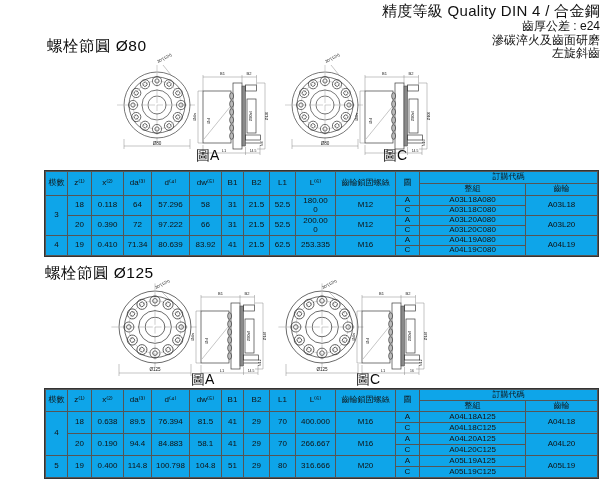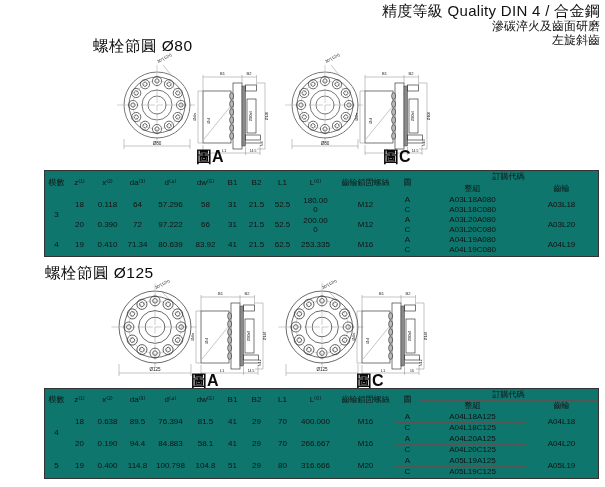--- a/index.html
+++ b/index.html
@@ -8,22 +8,22 @@
     position:relative; background:#ffffff; overflow:hidden;
     font-family:"Liberation Sans","DejaVu Sans",sans-serif; color:#111;
   }
   .hdr { position:absolute; top:1px; right:5px; text-align:right; }
   .hdr .l1 { font-size:15px; line-height:19px; letter-spacing:.3px; }
   .hdr .l2 { font-size:12px; line-height:13.5px; }
   .sec-title { position:absolute; font-size:15.5px; color:#0a0a0a; letter-spacing:.5px; }
   svg.draw { position:absolute; left:0; }
   svg text { fill:#222; font-family:"Liberation Sans","DejaVu Sans",sans-serif; }
   .t45 { font-size:4.6px; } .t40 { font-size:4px; } .t32 { font-size:3.4px; }
-  .cap { position:absolute; font-size:16px; color:#0a0a0a;font-weight:bold; }
-  table.spec { position:absolute; border-collapse:collapse; table-layout:fixed; width:552px; background:#0f766e; outline:1px solid #333; }
+  .cap { position:absolute; font-size:14px; color:#0a0a0a; }
+  table.spec { position:absolute; border-collapse:collapse; table-layout:fixed; width:552px; background:#0ea5e9; outline:1px solid #333; }
   .spec th, .spec td {
     border:1px solid #555; font-size:8px; font-weight:normal;
     text-align:center; vertical-align:middle; padding:0 1px; overflow:hidden; line-height:1.08;
   }
   .t80 thead th { height:12px; } .t80 tbody td { height:10px; }
   .t125 thead th { height:11px; } .t125 tbody td { height:11px; }
   .lcell { white-space:pre-line; }
   tr.grp td { border-top:1.6px solid #555; }
 </style>
 </head>
@@ -124,25 +124,26 @@
         <line x1="0" y1="62" x2="0" y2="72"></line>
         <line x1="42.5" y1="64" x2="42.5" y2="72"></line>
         <line x1="57" y1="62" x2="57" y2="72"></line>
       </g>
     </g>
   </defs>
 </svg>
 
 <div class="hdr">
   <div class="l1">精度等級 Quality DIN 4  /  合金鋼</div>
+  <div class="l2">齒厚公差 : e24</div>
   <div class="l2">滲碳淬火及齒面研磨</div>
   <div class="l2">左旋斜齒</div>
 </div>
 
-<div class="sec-title" style="left:47px;top:36px;margin-left:46px;">螺栓節圓  Ø80</div>
+<div class="sec-title" style="left:47px;top:36px;">螺栓節圓  Ø80</div>
 
 <svg class="draw" style="top:52px;" width="605" height="118" viewBox="0 0 605 118">
   <use href="#gfront" x="157" y="53"></use>
   <use href="#gsect" x="203" y="31"></use>
   <use href="#gfront" x="325" y="53"></use>
   <use href="#gsect" x="365" y="31"></use>
   <g stroke="#808080" stroke-width="0.45">
     <line x1="124" y1="87" x2="124" y2="97"></line>
       <line x1="190" y1="87" x2="190" y2="97"></line>
     <line x1="124" y1="94" x2="190" y2="94"></line>

